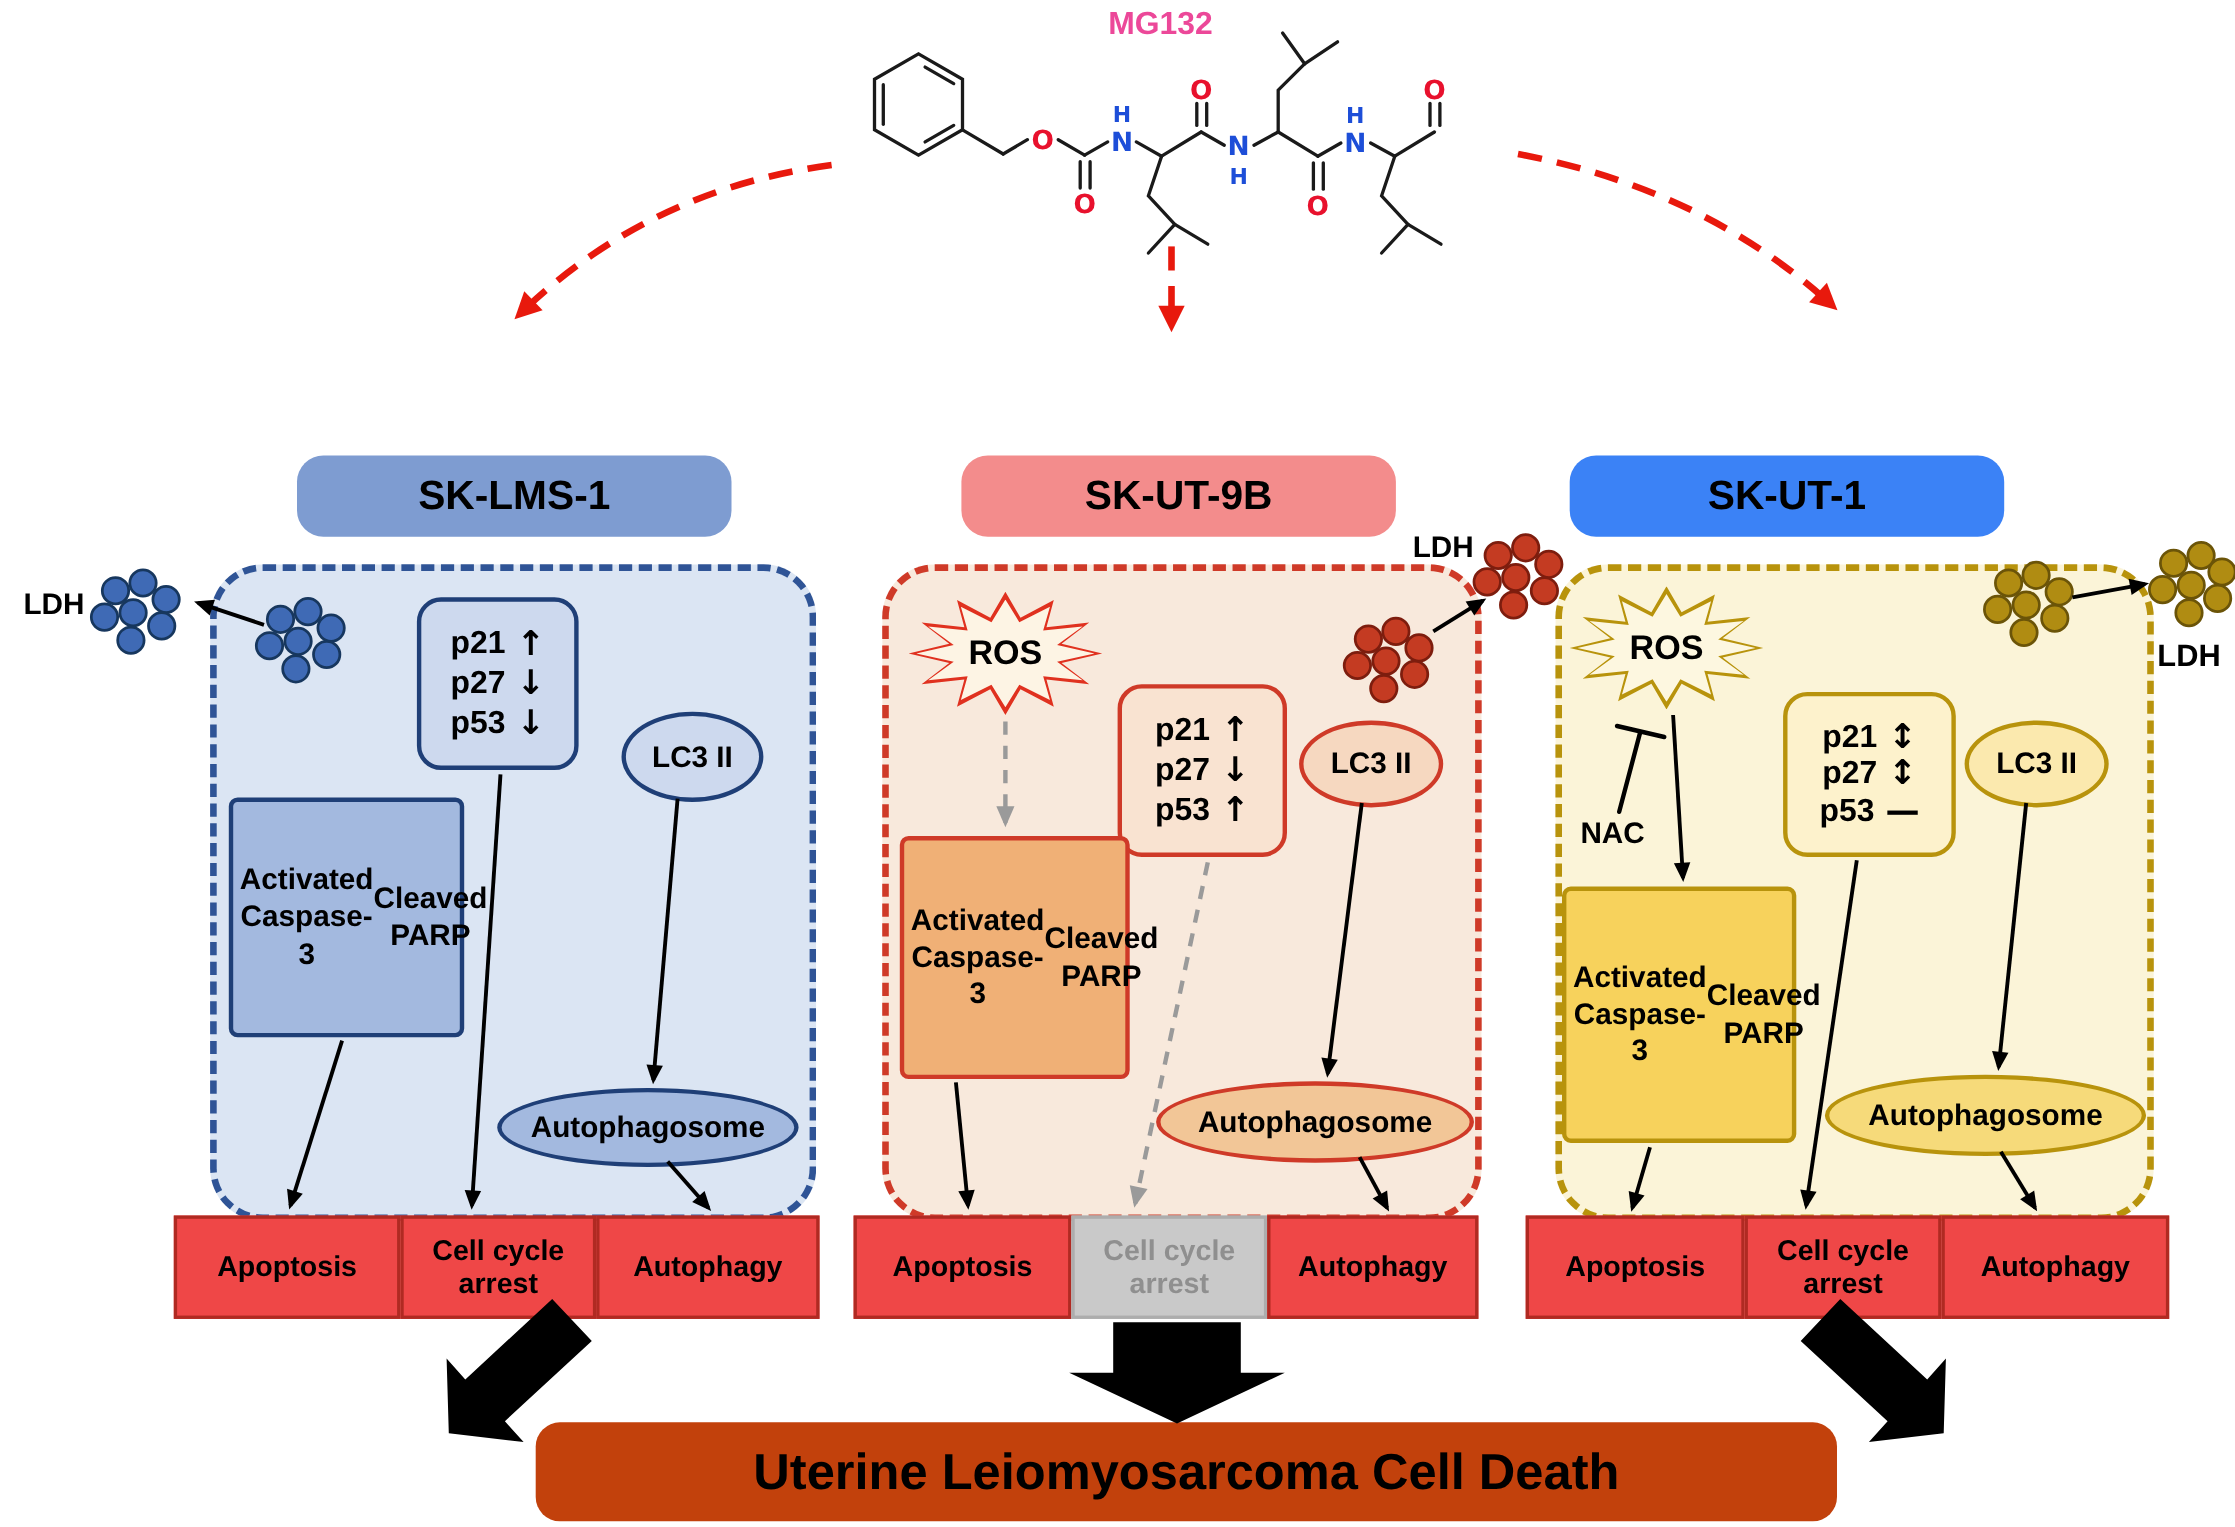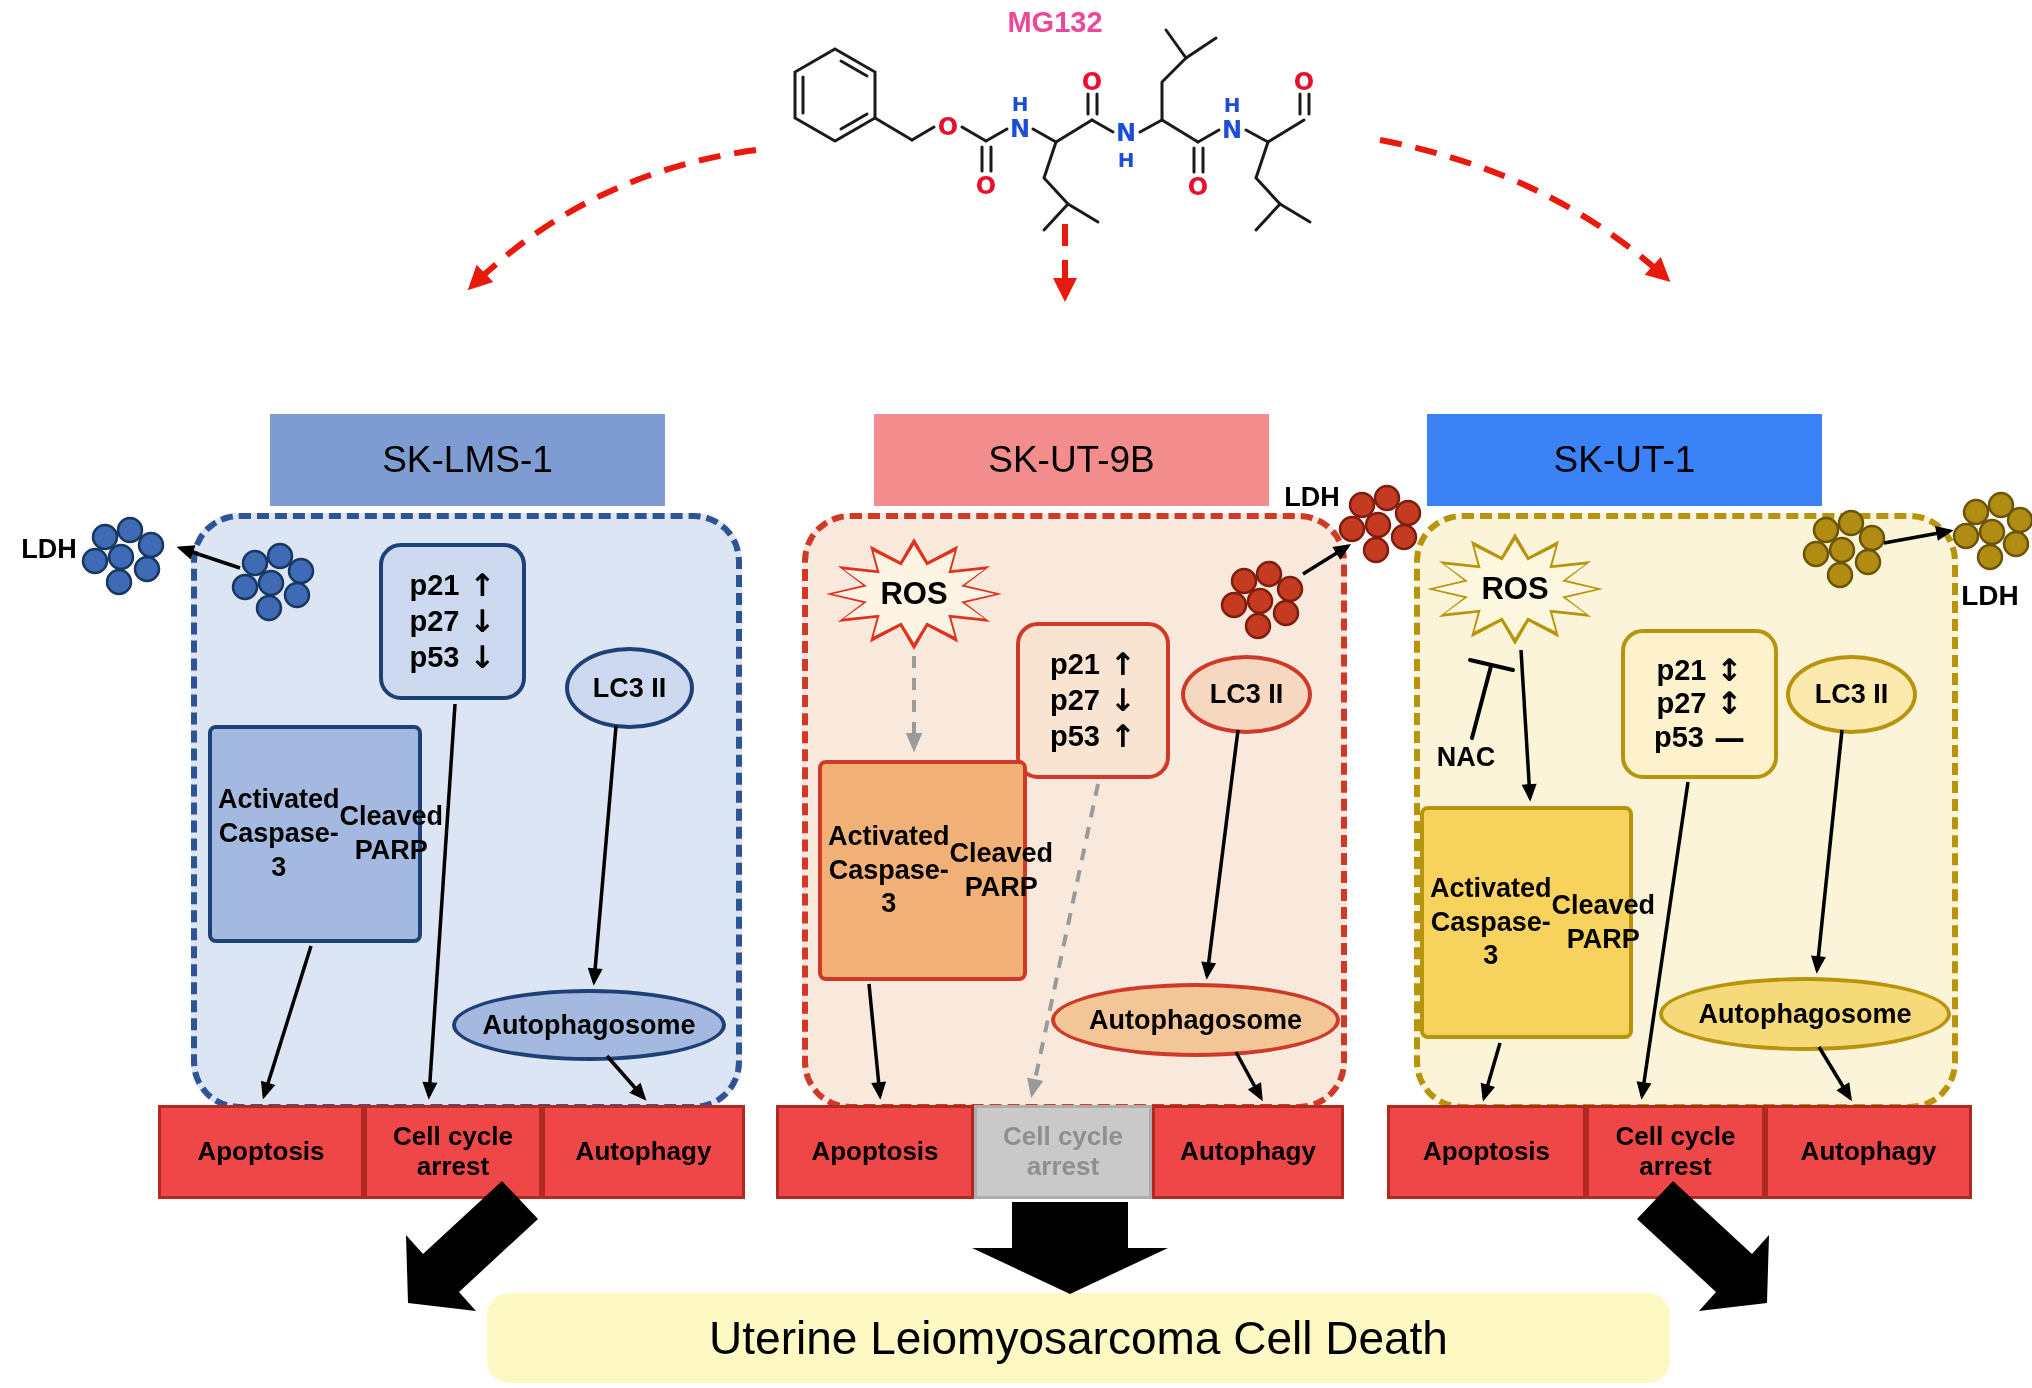--- a/index.html
+++ b/index.html
@@ -7,22 +7,22 @@
           font-family:"Liberation Sans",sans-serif;color:#000;}
   .abs{position:absolute;}
   .overlay{position:absolute;left:0;top:0;pointer-events:none;}
 
   .mg-label{left:955px;top:6px;width:200px;text-align:center;font-size:29px;font-weight:600;color:#ec4899;}
 
   .banner{left:270px;top:316px;width:1600px;height:80px;background:#a6a6a6;
           display:flex;align-items:center;justify-content:center;
           font-size:42px;font-weight:800;letter-spacing:.5px;}
 
-  .col-header{top:414px;width:395px;height:92px;display:flex;align-items:center;justify-content:center;
-              font-size:37px;font-weight:400;}
+  .col-header{top:414px;width:395px;height:74px;display:flex;align-items:center;justify-content:center;
+              font-size:37px;font-weight:700;border-radius:24px;}
   .ch1{left:270px;background:#7e9cd1;}
   .ch2{left:874px;background:#f38c8c;}
   .ch3{left:1427px;background:#3b82f6;}
 
   .cell{top:513px;height:585px;border-radius:48px;border:6px dashed #000;}
   .cell1{left:191px;width:539px;background:#dbe5f3;border-color:#2f5496;}
   .cell2{left:802px;width:533px;background:#f8e9dc;border-color:#cf3a28;}
   .cell3{left:1414px;width:532px;background:#fbf4d8;border-color:#b8930c;}
 
   .ldh{font-size:27px;font-weight:700;}
@@ -68,22 +68,22 @@
   .nac{left:1426px;top:742px;width:80px;text-align:center;font-size:27px;font-weight:800;}
 
   .outcome{top:1105px;height:94px;background:#ef4747;border:3px solid #b02a22;box-sizing:border-box;
            display:flex;align-items:center;justify-content:center;text-align:center;
            font-size:26px;font-weight:800;line-height:1.15;}
   .o11{left:158px;width:206px;} .o12{left:364px;width:178px;} .o13{left:542px;width:203px;}
   .o21{left:776px;width:198px;} .o22{left:974px;width:178px;} .o23{left:1152px;width:192px;}
   .o31{left:1387px;width:199px;} .o32{left:1586px;width:179px;} .o33{left:1765px;width:207px;}
   .muted{background:#c9c9c9;border-color:#adadad;color:#8f8f8f;}
 
-  .death{left:487px;top:1293px;width:1183px;height:90px;background:#fef9c3;border-radius:22px;
-         display:flex;align-items:center;justify-content:center;font-size:46px;font-weight:400;}
+  .death{left:487px;top:1293px;width:1183px;height:90px;background:#c2410c;border-radius:22px;
+         display:flex;align-items:center;justify-content:center;font-size:46px;font-weight:700;}
 </style>
 </head>
 <body>
 
 <div class="canvas">
 
   <div class="abs col-header ch1">SK-LMS-1</div>
   <div class="abs col-header ch2">SK-UT-9B</div>
   <div class="abs col-header ch3">SK-UT-1</div>
 

